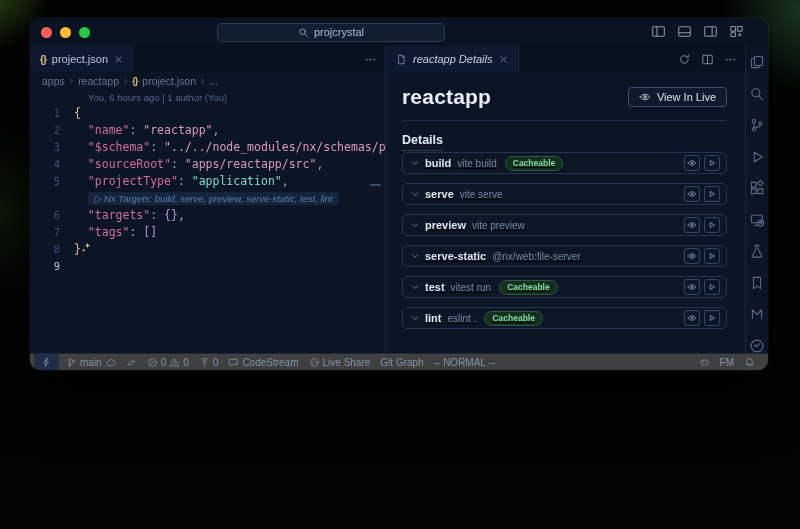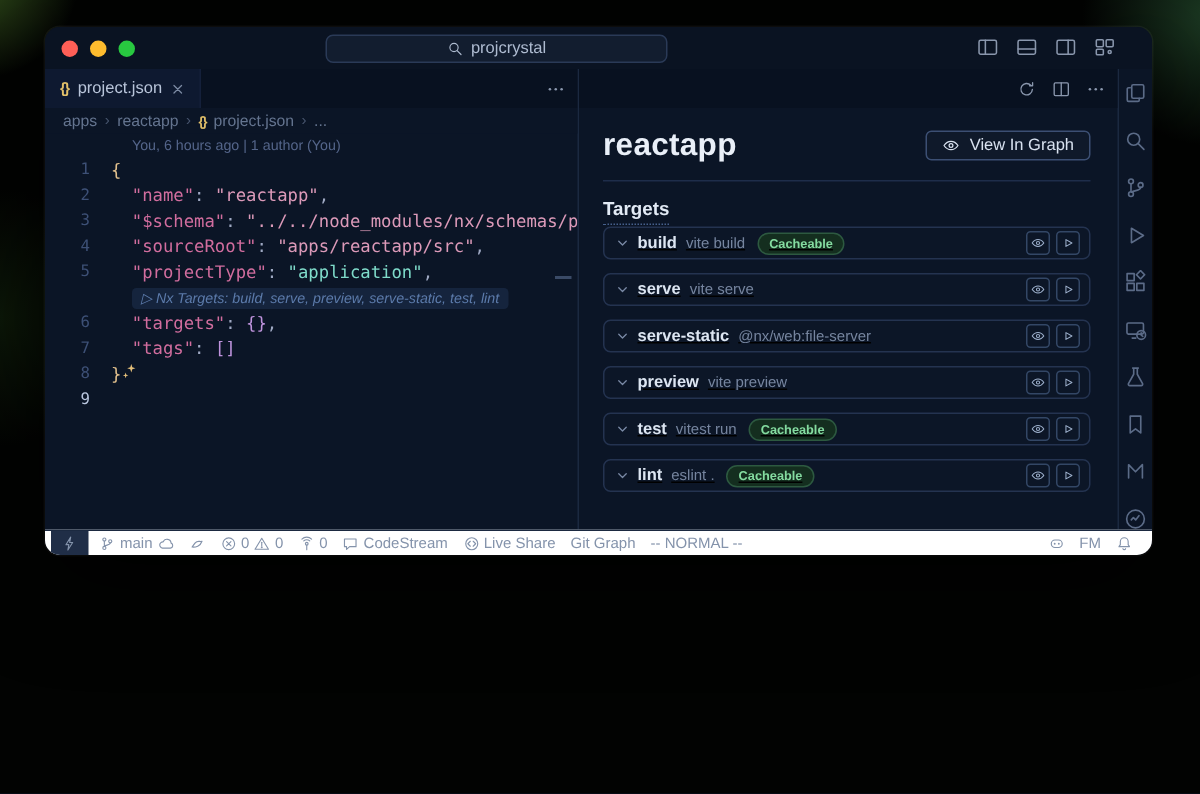--- a/index.html
+++ b/index.html
@@ -100,21 +100,21 @@
   
   .activitybar{ width:23px; flex:none; border-left:1px solid #1b2940; background:#0b1526;
     display:flex; flex-direction:column; align-items:center; padding:8px 0 6px; }
   .ab-icon{ width:16px; height:16px; color:#5b6b87; margin-bottom:15.5px; position:relative; }
   .ab-icon svg{ width:16px; height:16px; }
   .ab-spacer{ flex:1; }
   .ab-icon.bottom{ margin-bottom:12px; }
   .ab-badge{ position:absolute; right:-5px; bottom:-4px; width:10px; height:10px; border-radius:50%;
     background:#3c4b66; color:#e3eaf5; font-size:7px; line-height:10px; text-align:center; font-weight:bold; }
   
-  .statusbar{ height:17px; background:#ffffff; border-top:1px solid #1b2940; flex:none;
+  .statusbar{ height:17px; background:#404040; border-top:1px solid #1b2940; flex:none;
     display:flex; align-items:center; font-size:10px; color:#8493ab; padding:0 8px 0 4px; }
   .sb-item{ display:flex; align-items:center; gap:3px; padding:0 5px; height:100%; white-space:nowrap; }
   .sb-item svg{ width:11px; height:11px; }
   .sb-item.hl{ background:#202e47; padding:0 7px; margin-right:2px; }
   .sb-right{ margin-left:auto; display:flex; height:100%; }
 </style>
 </head>
 <body>
 
 <div class="window">
@@ -221,20 +221,34 @@
                       <path fill="currentColor" stroke="none" d="M9.5 1l1 3.1 3 1-3 1-1 3.1-1-3.1-3-1 3-1zM4 9.2l.7 2.1 2 .7-2 .7L4 14.8l-.7-2.1-2-.7 2-.7z"></path>
                     </svg></span></span></div>
               <div class="code-line active"><span class="gutter">9</span><span class="code-text"></span></div>
             </div>
           <div class="ruler-mark"></div>
         </div>
       </div>
 
       <div class="group group-right">
         <div class="tabbar">
+          <div class="tab preview">
+            <span class="tab-file-icon">
+                <svg viewBox="0 0 16 16" fill="none" stroke="currentColor" stroke-width="1.1" stroke-linecap="round" stroke-linejoin="round" style="display: block;">
+                  <path d="M4.3 1.8h4.9l2.5 2.6v9.8H4.3z"></path>
+                  <path d="M9 1.8v2.8h2.7"></path>
+                </svg>
+              </span>
+            <span>reactapp Details</span>
+            <span class="close">
+                <svg viewBox="0 0 16 16" fill="none" stroke="currentColor" stroke-width="1.1" stroke-linecap="round" stroke-linejoin="round" style="display: block;">
+                  <path d="M3.5 3.5l9 9M12.5 3.5l-9 9" stroke-width="1.5"></path>
+                </svg>
+              </span>
+          </div>
           <div class="tabbar-actions">
             <span>
                 <svg viewBox="0 0 16 16" fill="none" stroke="currentColor" stroke-width="1.1" stroke-linecap="round" stroke-linejoin="round" style="display: block;">
                   <path d="M12.6 8.2a4.7 4.7 0 1 1-1.3-3.5"></path>
                   <path d="M12.8 2.6v2.5h-2.5"></path>
                 </svg>
               </span>
             <span>
                 <svg viewBox="0 0 16 16" fill="none" stroke="currentColor" stroke-width="1.1" stroke-linecap="round" stroke-linejoin="round" style="display: block;">
                   <rect x="2.2" y="2.8" width="11.6" height="10.4" rx="1"></rect>
@@ -255,26 +269,26 @@
         <div class="panel">
           <div class="panel-head">
             <div class="panel-title">reactapp</div>
             <button class="graph-btn">
               <span>
                   <svg viewBox="0 0 16 16" fill="none" stroke="currentColor" stroke-width="1.1" stroke-linecap="round" stroke-linejoin="round" style="display: block;">
                     <path d="M1.8 8S4.3 4.3 8 4.3 14.2 8 14.2 8 11.7 11.7 8 11.7 1.8 8 1.8 8z"></path>
                     <circle cx="8" cy="8" r="1.7"></circle>
                   </svg>
                 </span>
-              <span>View In Graph</span>
+              <span>View In Live</span>
             </button>
           </div>
           <hr>
           <div>
-            <span class="targets-heading">Targets</span>
+            <span class="targets-heading">Details</span>
           </div>
           <div class="target-rows" id="target-rows">
               <div class="target-row">
                 <span class="chev">
                   <svg viewBox="0 0 16 16" fill="none" stroke="currentColor" stroke-width="1.1" stroke-linecap="round" stroke-linejoin="round" style="display: block;">
                     <path d="M4 6.2L8 10.2l4-4" stroke-width="1.4"></path>
                   </svg>
                 </span>
                 <span class="target-name">build</span>
                 <span class="target-cmd">vite build</span>
@@ -320,22 +334,22 @@
                     </svg>
                   </span>
                 </button>
               </div>
               <div class="target-row">
                 <span class="chev">
                   <svg viewBox="0 0 16 16" fill="none" stroke="currentColor" stroke-width="1.1" stroke-linecap="round" stroke-linejoin="round" style="display: block;">
                     <path d="M4 6.2L8 10.2l4-4" stroke-width="1.4"></path>
                   </svg>
                 </span>
-                <span class="target-name">serve-static</span>
-                <span class="target-cmd">@nx/web:file-server</span>
+                <span class="target-name">preview</span>
+                <span class="target-cmd">vite preview</span>
                 <span class="row-spacer"></span>
                 <button class="row-btn">
                   <span>
                     <svg viewBox="0 0 16 16" fill="none" stroke="currentColor" stroke-width="1.1" stroke-linecap="round" stroke-linejoin="round" style="display: block;">
                       <path d="M1.8 8S4.3 4.3 8 4.3 14.2 8 14.2 8 11.7 11.7 8 11.7 1.8 8 1.8 8z"></path>
                       <circle cx="8" cy="8" r="1.7"></circle>
                     </svg>
                   </span>
                 </button>
                 <button class="row-btn">
@@ -345,22 +359,22 @@
                     </svg>
                   </span>
                 </button>
               </div>
               <div class="target-row">
                 <span class="chev">
                   <svg viewBox="0 0 16 16" fill="none" stroke="currentColor" stroke-width="1.1" stroke-linecap="round" stroke-linejoin="round" style="display: block;">
                     <path d="M4 6.2L8 10.2l4-4" stroke-width="1.4"></path>
                   </svg>
                 </span>
-                <span class="target-name">preview</span>
-                <span class="target-cmd">vite preview</span>
+                <span class="target-name">serve-static</span>
+                <span class="target-cmd">@nx/web:file-server</span>
                 <span class="row-spacer"></span>
                 <button class="row-btn">
                   <span>
                     <svg viewBox="0 0 16 16" fill="none" stroke="currentColor" stroke-width="1.1" stroke-linecap="round" stroke-linejoin="round" style="display: block;">
                       <path d="M1.8 8S4.3 4.3 8 4.3 14.2 8 14.2 8 11.7 11.7 8 11.7 1.8 8 1.8 8z"></path>
                       <circle cx="8" cy="8" r="1.7"></circle>
                     </svg>
                   </span>
                 </button>
                 <button class="row-btn">

